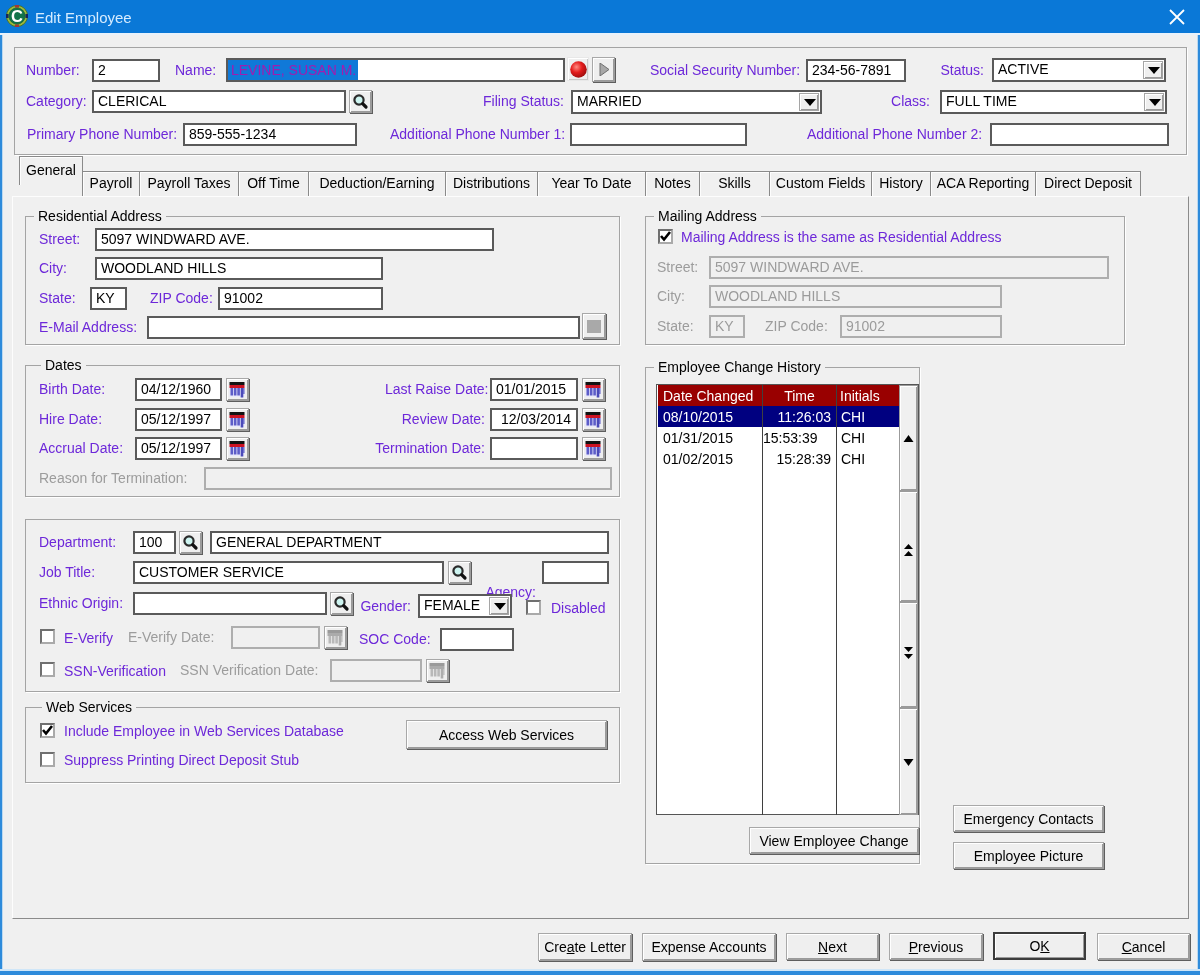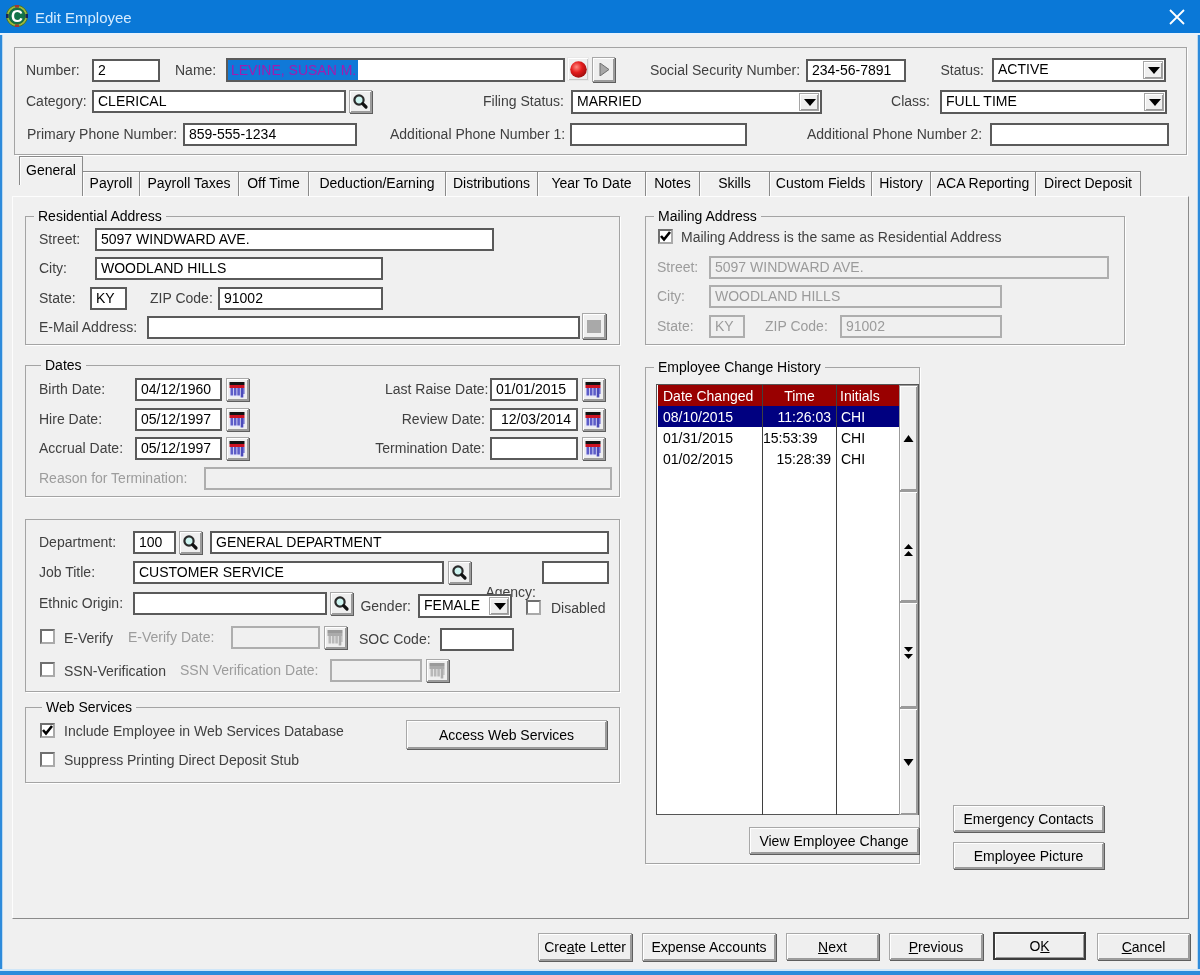--- a/index.html
+++ b/index.html
@@ -2,21 +2,21 @@
 <html><head>
 <meta charset="utf-8">
 <style>
 * { margin:0; padding:0; box-sizing:border-box; }
 html,body { width:1200px; height:975px; overflow:hidden; }
 body { font-family:"Liberation Sans", sans-serif; background:#f0f0f0; position:relative; }
 #win { position:absolute; left:0; top:0; width:1200px; height:975px; background:#f0f0f0; }
 #titlebar { position:absolute; left:0; top:0; width:1200px; height:33px; background:#0a78d7; }
 #titletxt { position:absolute; left:35px; top:9px; font-size:15px; color:#d6ecff; }
 .borderblue { position:absolute; background:#2e8bdb; }
-.lb { position:absolute; font-size:14px; line-height:15px; color:#404040; white-space:nowrap; }
+.lb { position:absolute; font-size:14px; line-height:15px; color:#6d28d9; white-space:nowrap; }
 .lr { text-align:right; }
 .lg { color:#9c9c9c; }
 .tb { position:absolute; background:#fff; border:2px solid #5a5a5a; font-size:14px; line-height:19px; padding-left:4px; white-space:nowrap; overflow:hidden; }
 .tbd { position:absolute; background:#f0f0f0; border:2px solid #aeaeae; font-size:14px; line-height:19px; padding-left:4px; color:#9b9b9b; white-space:nowrap; overflow:hidden; }
 .grp { position:absolute; border:1px solid #a4a4a4; box-shadow:1px 1px 0 #ffffff, inset 1px 1px 0 #ffffff00; }
 .gl { position:absolute; background:#f0f0f0; font-size:14px; line-height:15px; padding:0 4px; white-space:nowrap; }
 .btn { position:absolute; background:#efefef; border:1px solid #9d9d9d; border-top-color:#a8a8a8; border-left-color:#a8a8a8; box-shadow: inset 1px 1px 0 #ffffff, inset -1px -1px 0 #9a9a9a, 1px 1px 0 #5e5e5e; font-size:14px; color:#000; display:flex; align-items:center; justify-content:center; white-space:nowrap; }
 .cb { position:absolute; width:15px; height:15px; background:#fff; border:2px solid; border-color:#6f6f6f #aaaaaa #aaaaaa #6f6f6f; }
 .combo { position:absolute; background:#fff; border:2px solid #5a5a5a; font-size:14px; line-height:19px; padding-left:4px; white-space:nowrap; overflow:hidden; }
 .cbtn { position:absolute; background:#efefef; box-shadow: inset 1px 1px 0 #ffffff, inset -1px -1px 0 #9a9a9a; border:1px solid #a5a5a5; }

